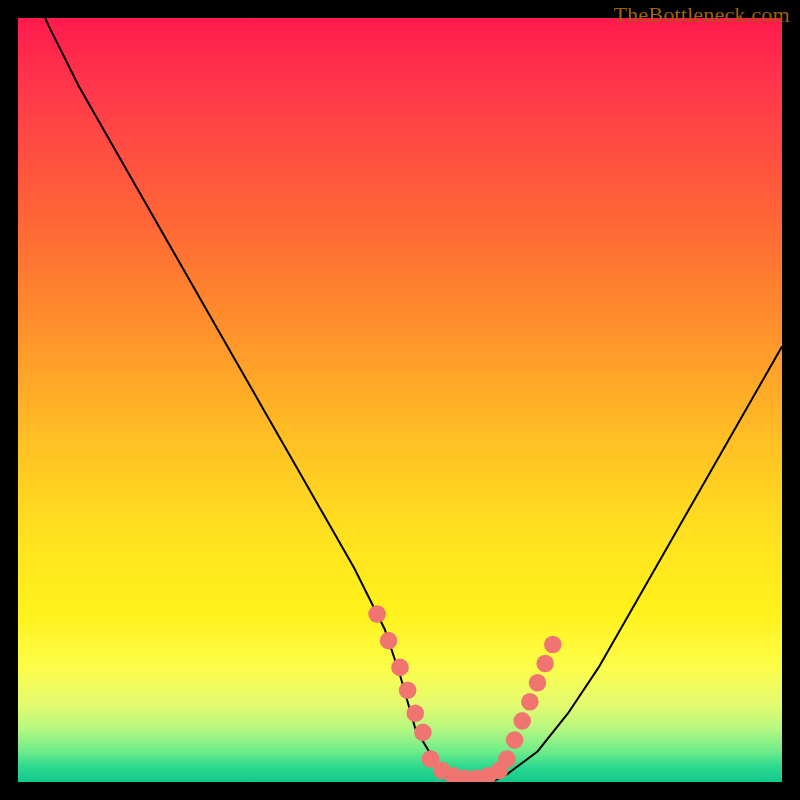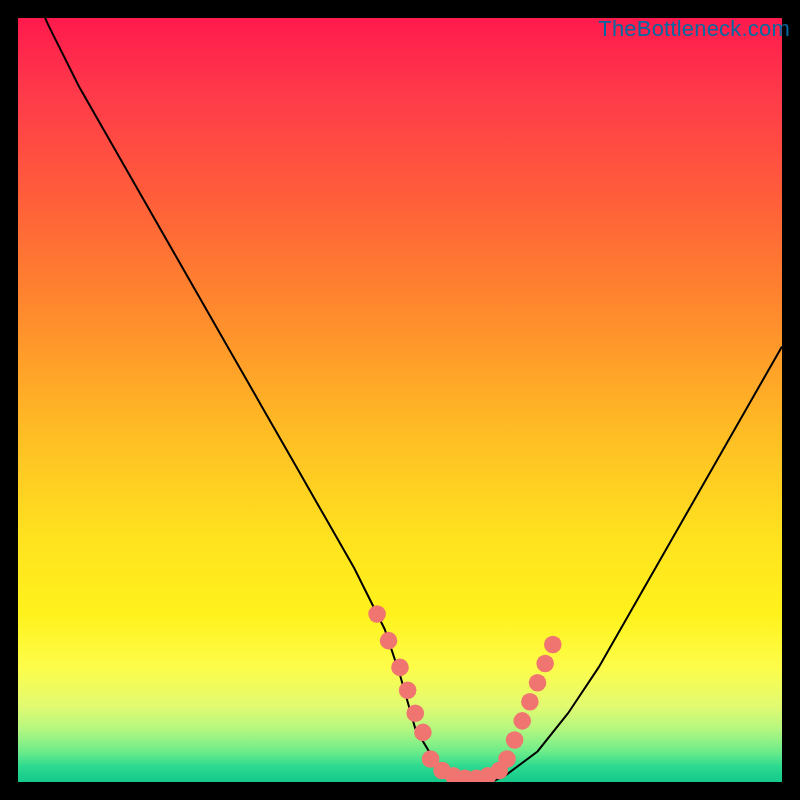--- a/index.html
+++ b/index.html
@@ -44,26 +44,27 @@
       #2cd98f 98%,
       #14c98c 100%
     );
   }
   .svg-layer {
     position: absolute;
     inset: 0;
   }
   .watermark {
     position: absolute;
-    top: 16px;
+    top: 2px;
     right: 10px;
-    color: #0369a1;
+    color: #a16207;
     font-size: 22px;
     letter-spacing: 0.2px;
     user-select: none;
+    font-family: Liberation Serif, serif;
   }
 </style>
 </head>
 <body>
 
 <div class="stage">
   <div class="plot">
     <div class="gradient"></div>
     <svg class="svg-layer" viewBox="0 0 100 100" preserveAspectRatio="none">
       <g id="curve-group">

